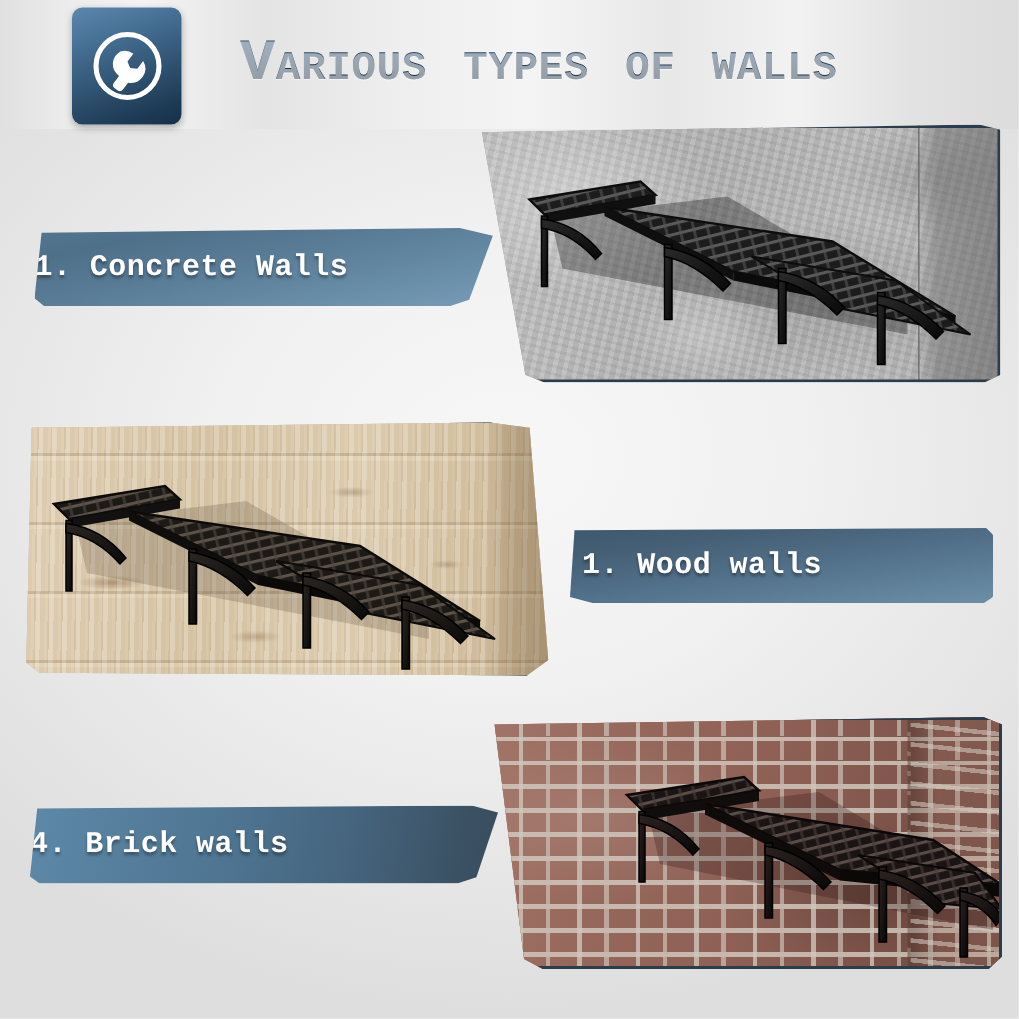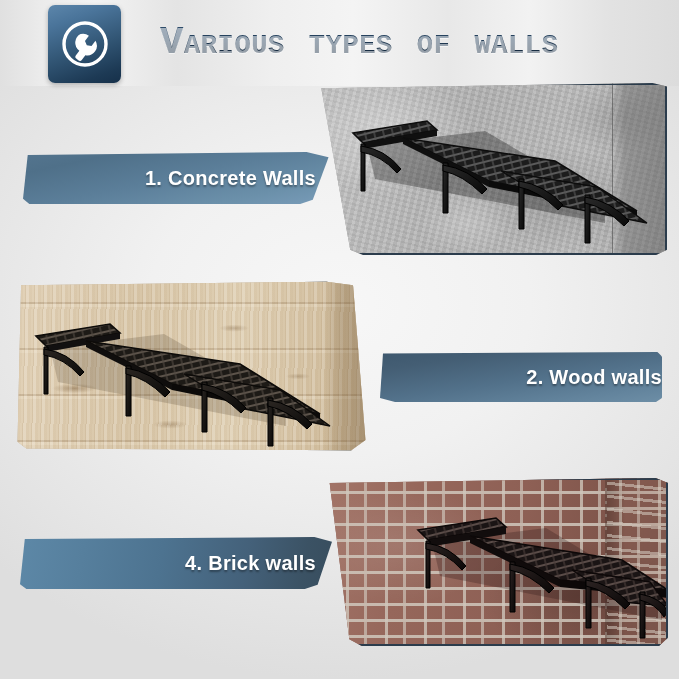--- a/index.html
+++ b/index.html
@@ -224,22 +224,23 @@
     left: 0; top: 0;
     width: 100%; height: 100%;
     pointer-events: none;
   }
 
   
   .banner {
     position: absolute;
     display: flex;
     align-items: center;
-    justify-content: flex-end;
+    justify-content: flex-start;
     box-shadow: 0 3px 7px rgba(0,0,0,0.20);
+    font-family: Liberation Mono, monospace;
   }
   .banner .blabel {
     color: #ffffff;
     font-weight: bold;
     font-size: 20px;
     letter-spacing: 0.3px;
     text-shadow: 0 2px 2px rgba(0,0,0,0.35);
     white-space: nowrap;
     position: relative;
     z-index: 2;
@@ -420,20 +421,20 @@
     </svg>
 
     <div class="pborder"></div>
   </div>
 
   <div class="banner" id="banner-1">
     <span class="blabel">1. Concrete Walls</span>
   </div>
 
   <div class="banner" id="banner-2">
-    <span class="blabel">2. Wood walls</span>
+    <span class="blabel">1. Wood walls</span>
   </div>
 
   <div class="banner" id="banner-3">
     <span class="blabel">4. Brick walls</span>
   </div>
 
 </div>
 
 </body></html>

